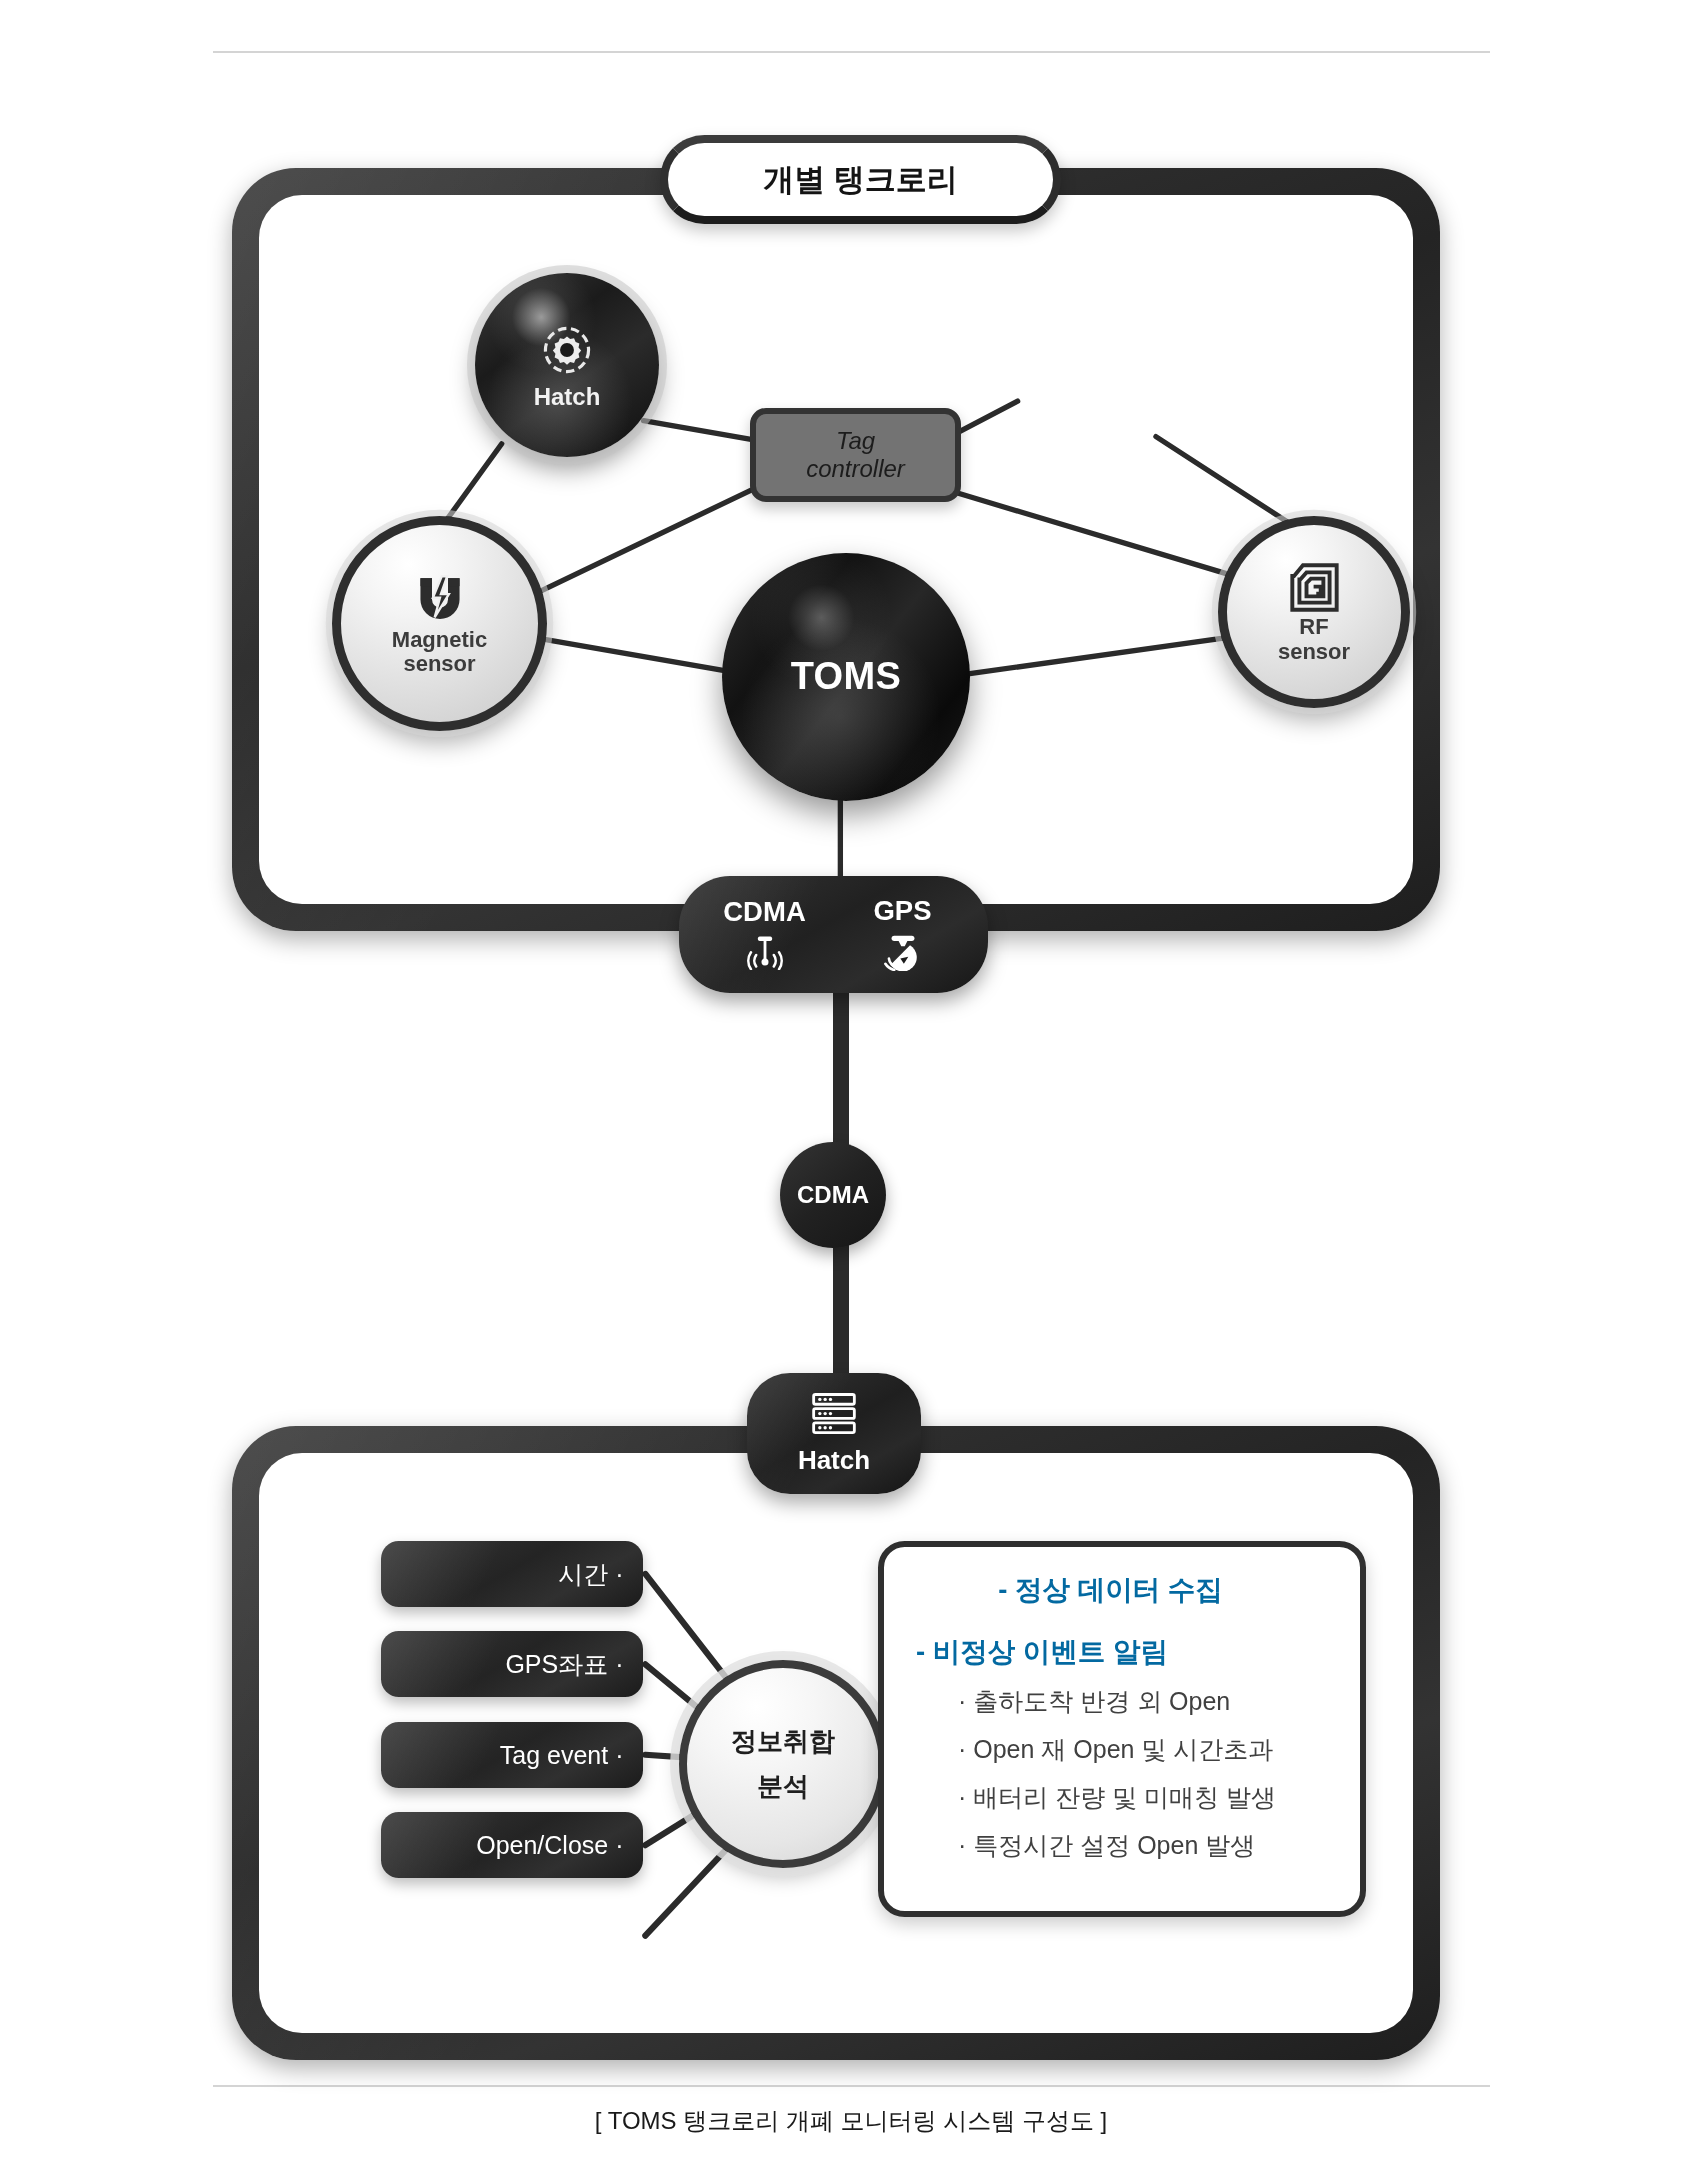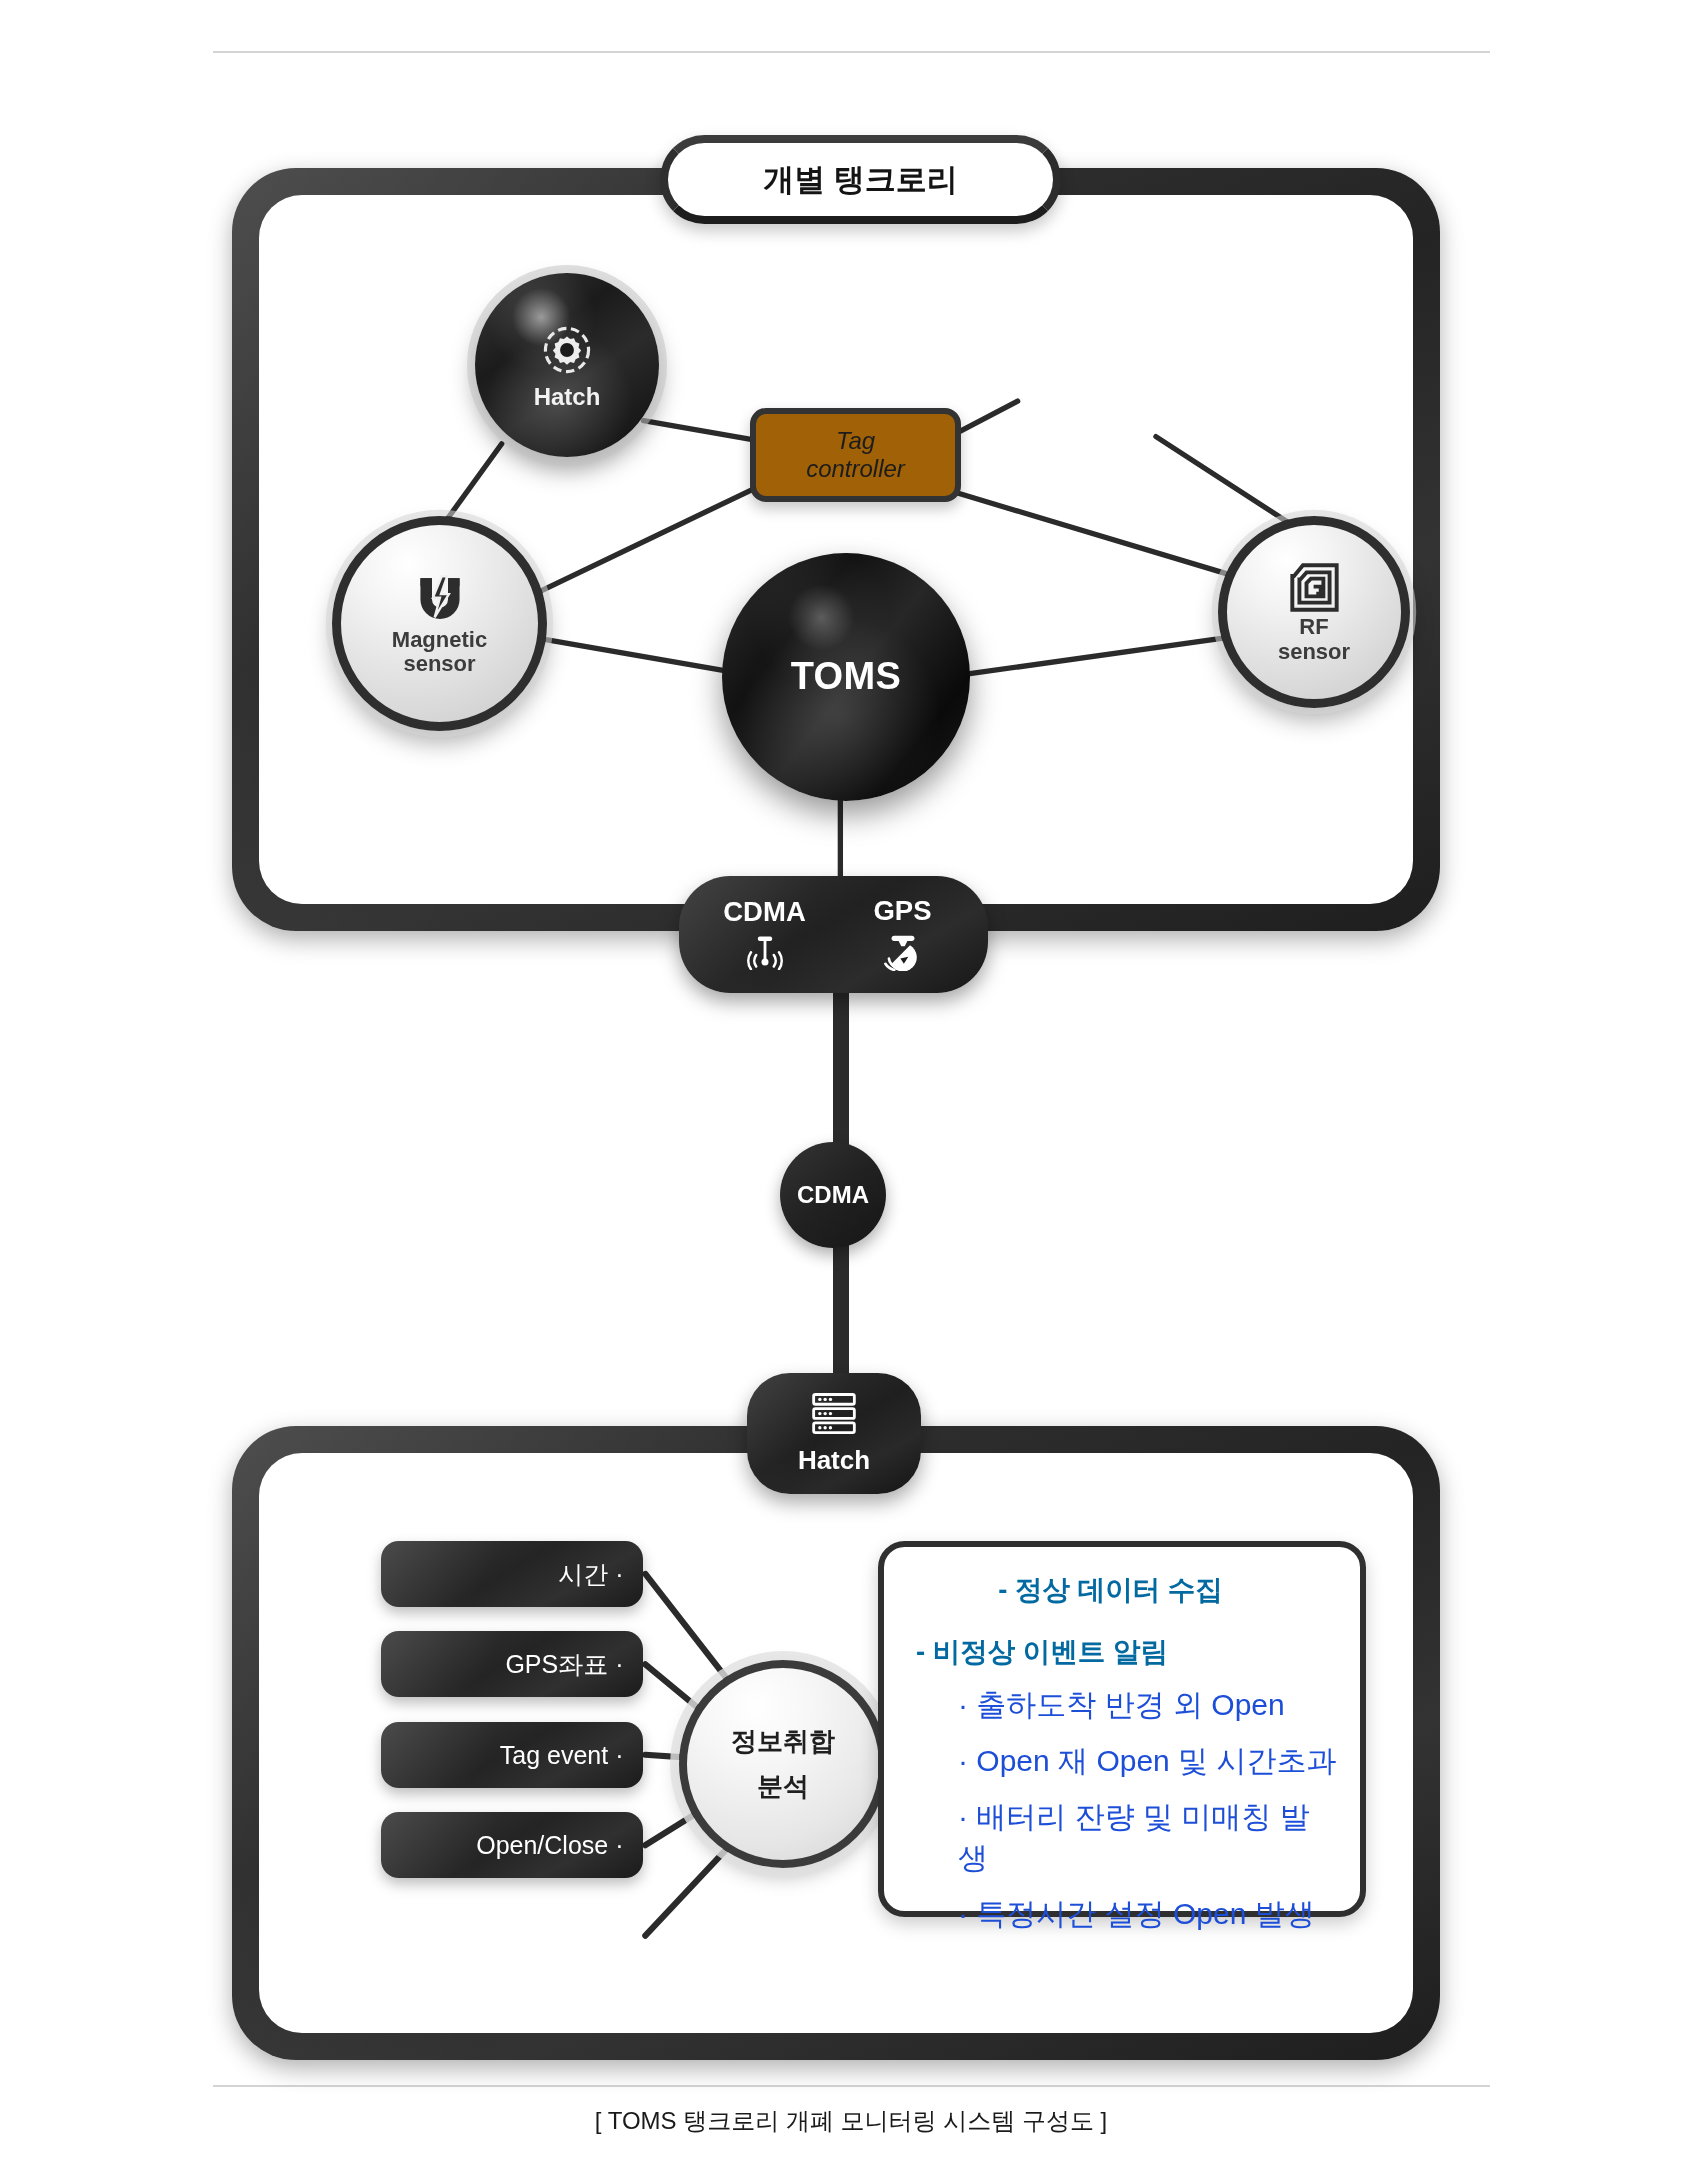--- a/index.html
+++ b/index.html
@@ -99,21 +99,21 @@
 
   #node-analysis{
     left:679px;top:1660px;width:192px;height:192px;
   }
   #node-analysis .nlabel{font-size:26px;font-weight:bold;}
   #node-analysis .nlabel .l2{display:block;margin-top:16px;}
 
   
   #tag-controller{
     position:absolute;left:750px;top:408px;width:199px;height:82px;
-    background:#a16207;border:6.2px solid #333;border-radius:16px;
+    background:#737373;border:6.2px solid #333;border-radius:16px;
     display:flex;align-items:center;justify-content:center;text-align:center;
     font-style:italic;font-size:24px;line-height:1.18;color:#1c1c1c;
     box-shadow:0 6.2px 14px rgba(0,0,0,.22);z-index:5;
   }
 
   
   #comm-module{
     position:absolute;left:679px;top:876px;width:309px;height:117px;
     border-radius:51px;z-index:5;
     background:
@@ -166,21 +166,21 @@
   
   #notes-box{
     position:absolute;left:878px;top:1541px;width:488px;height:376px;
     background:#fff;border:6.2px solid #2f2f2f;border-radius:26.6px;z-index:4;
     box-shadow:0 7px 17.7px rgba(0,0,0,.20);
     padding:19.5px 23px 0 23px;box-sizing:border-box;
   }
   #notes-box .n-head{font-size:27.5px;font-weight:bold;color:#0369a1;margin:5.3px 0 0 0;}
   #notes-box .n-head.center{text-align:center;padding-right:23px;}
   #notes-box .n-head.left{text-align:left;padding-left:8.9px;margin-top:26.6px;}
-  #notes-box .n-sub{font-size:30px;color:#1d4ed8;margin-top:15px;padding-left:51px;}
+  #notes-box .n-sub{font-size:25px;color:#404040;margin-top:15px;padding-left:51px;}
 
   
   #caption{
     position:absolute;left:0;top:2105px;width:1702px;text-align:center;
     font-size:24px;color:#1a1a1a;
   }
 </style>
 </head>
 <body>
 

